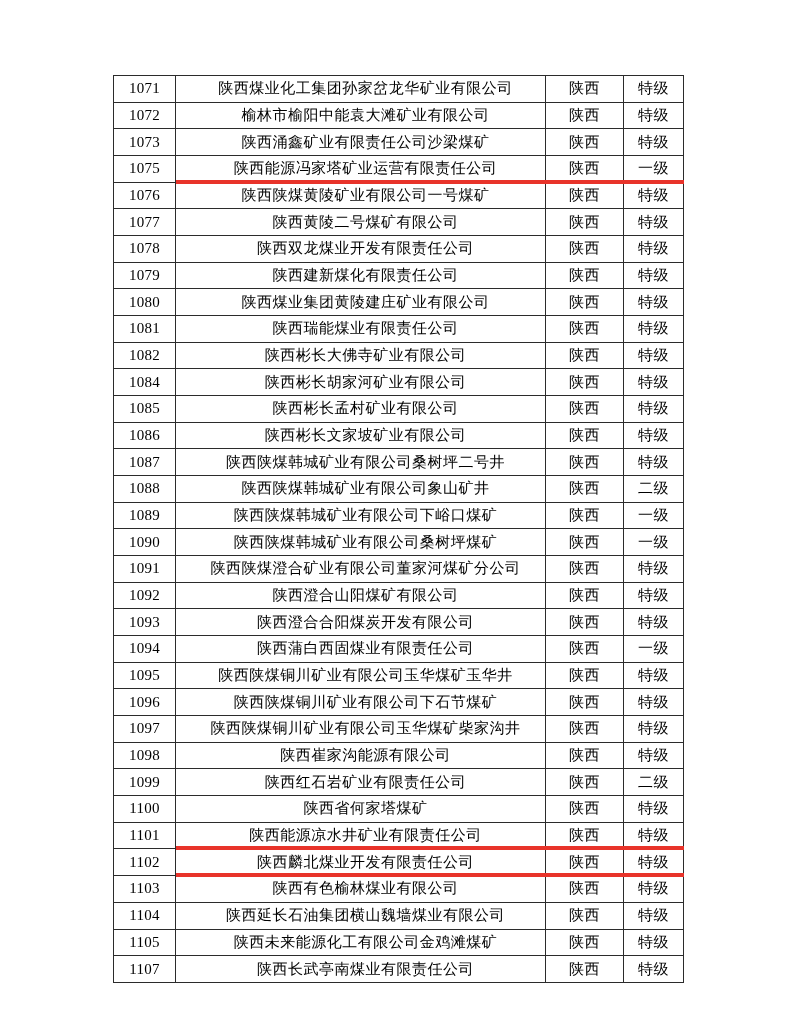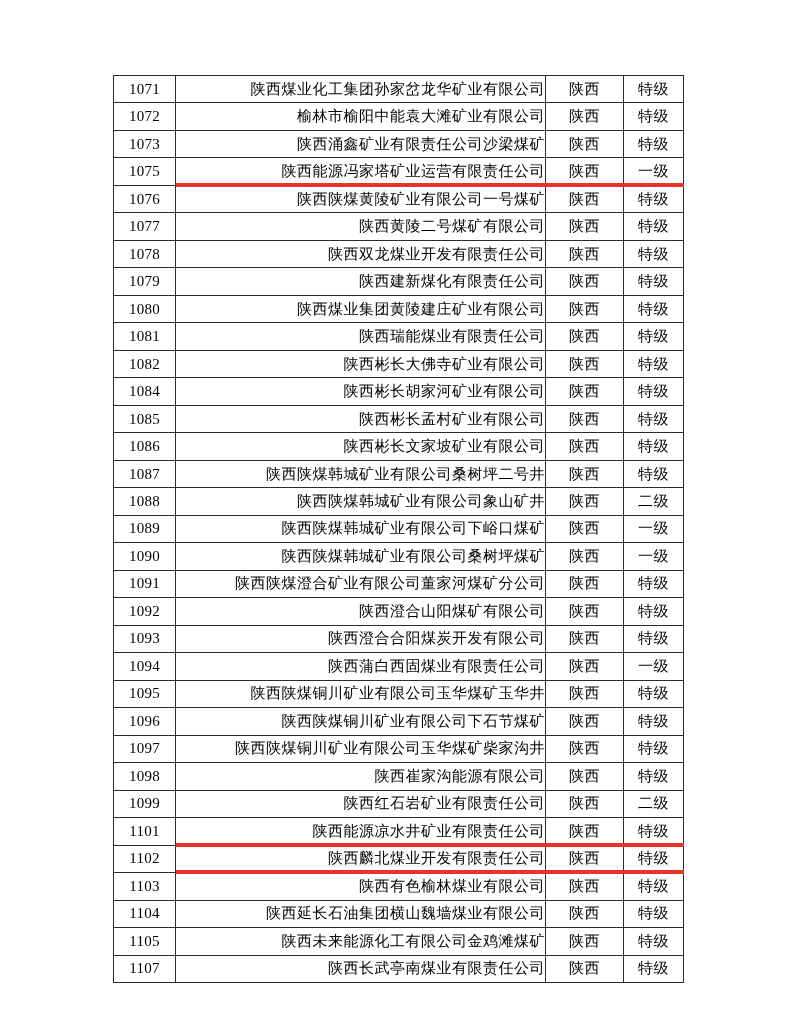--- a/index.html
+++ b/index.html
@@ -54,21 +54,21 @@
     color: var(--text);
     white-space: nowrap;
     vertical-align: middle;
   }
   td.cell-id {
     text-align: center;
     font-size: 15px;
     letter-spacing: 0.3px;
   }
   td.cell-company {
-    text-align: right;
+    text-align: center;
     padding-left: 10px;
     letter-spacing: 0.5px;
   }
   td.cell-province,
   td.cell-grade {
     text-align: center;
     letter-spacing: 0.5px;
   }
   
   tr.underlined td:not(.cell-id)::after {
@@ -250,20 +250,26 @@
     <td class="cell-company">陕西崔家沟能源有限公司</td>
     <td class="cell-province">陕西</td>
     <td class="cell-grade">特级</td>
   </tr>
         <tr>
     <td class="cell-id">1099</td>
     <td class="cell-company">陕西红石岩矿业有限责任公司</td>
     <td class="cell-province">陕西</td>
     <td class="cell-grade">二级</td>
   </tr>
+        <tr>
+    <td class="cell-id">1100</td>
+    <td class="cell-company">陕西省何家塔煤矿</td>
+    <td class="cell-province">陕西</td>
+    <td class="cell-grade">特级</td>
+  </tr>
         <tr class="underlined">
     <td class="cell-id">1101</td>
     <td class="cell-company">陕西能源凉水井矿业有限责任公司</td>
     <td class="cell-province">陕西</td>
     <td class="cell-grade">特级</td>
   </tr>
         <tr class="underlined">
     <td class="cell-id">1102</td>
     <td class="cell-company">陕西麟北煤业开发有限责任公司</td>
     <td class="cell-province">陕西</td>

